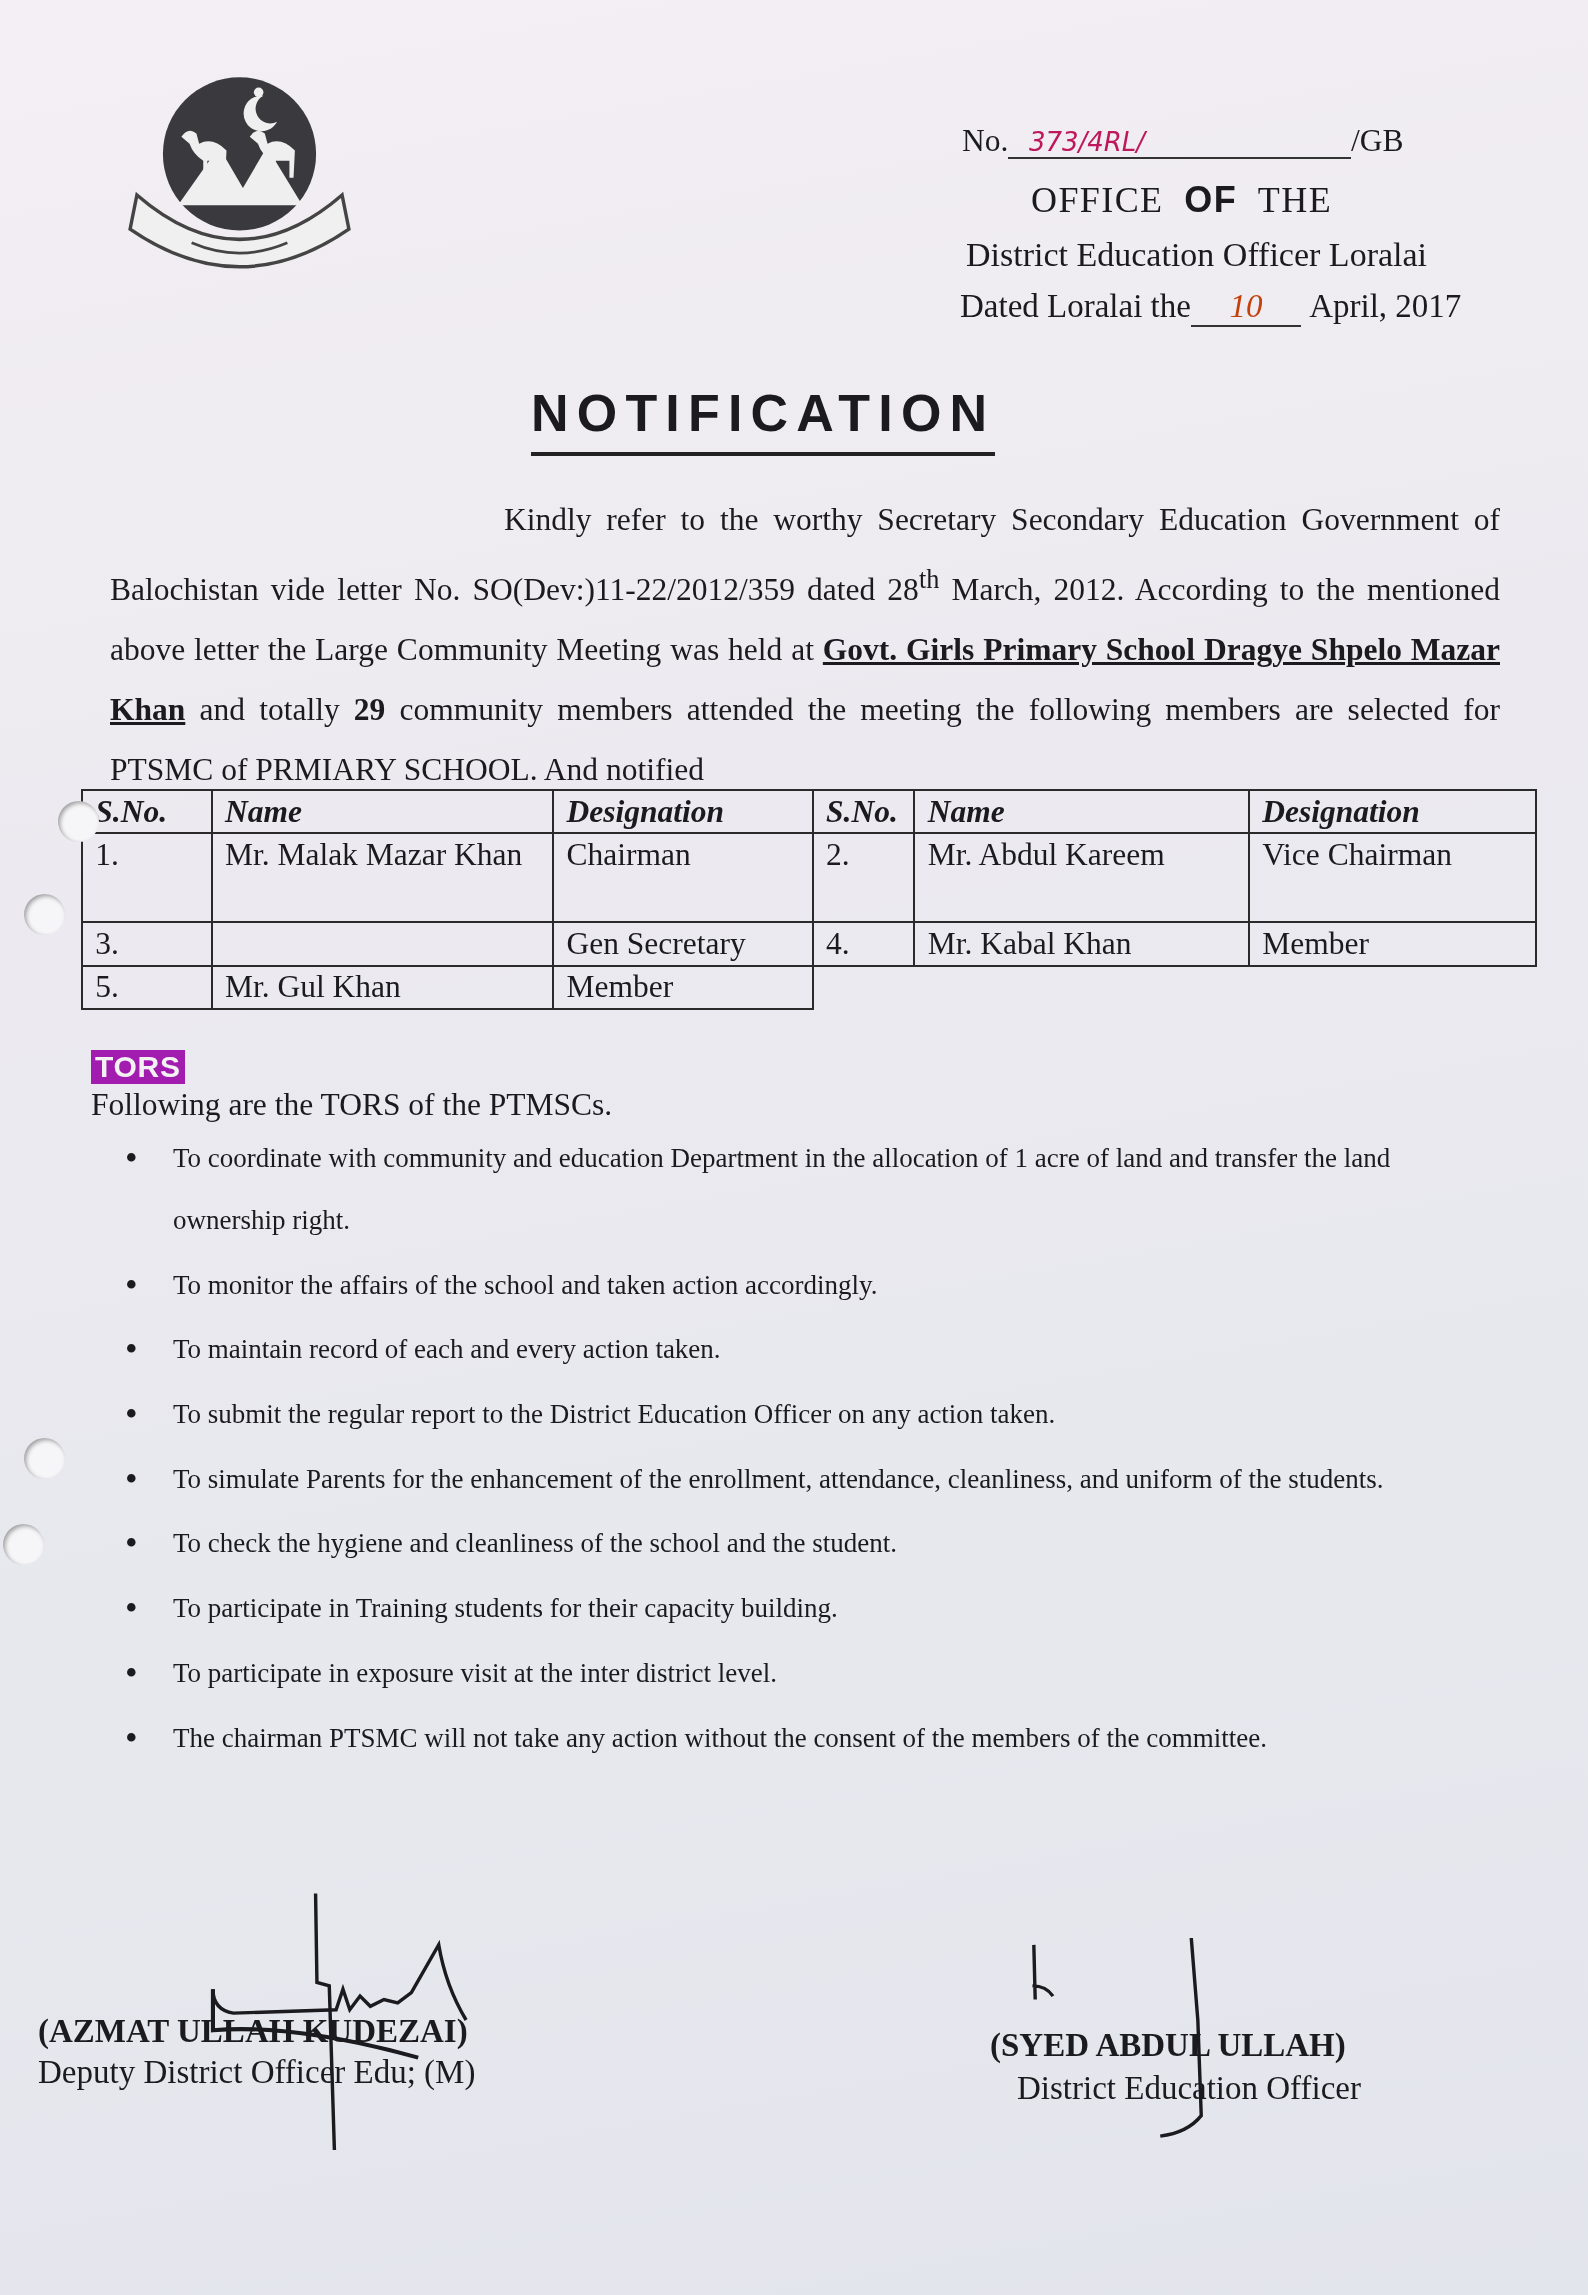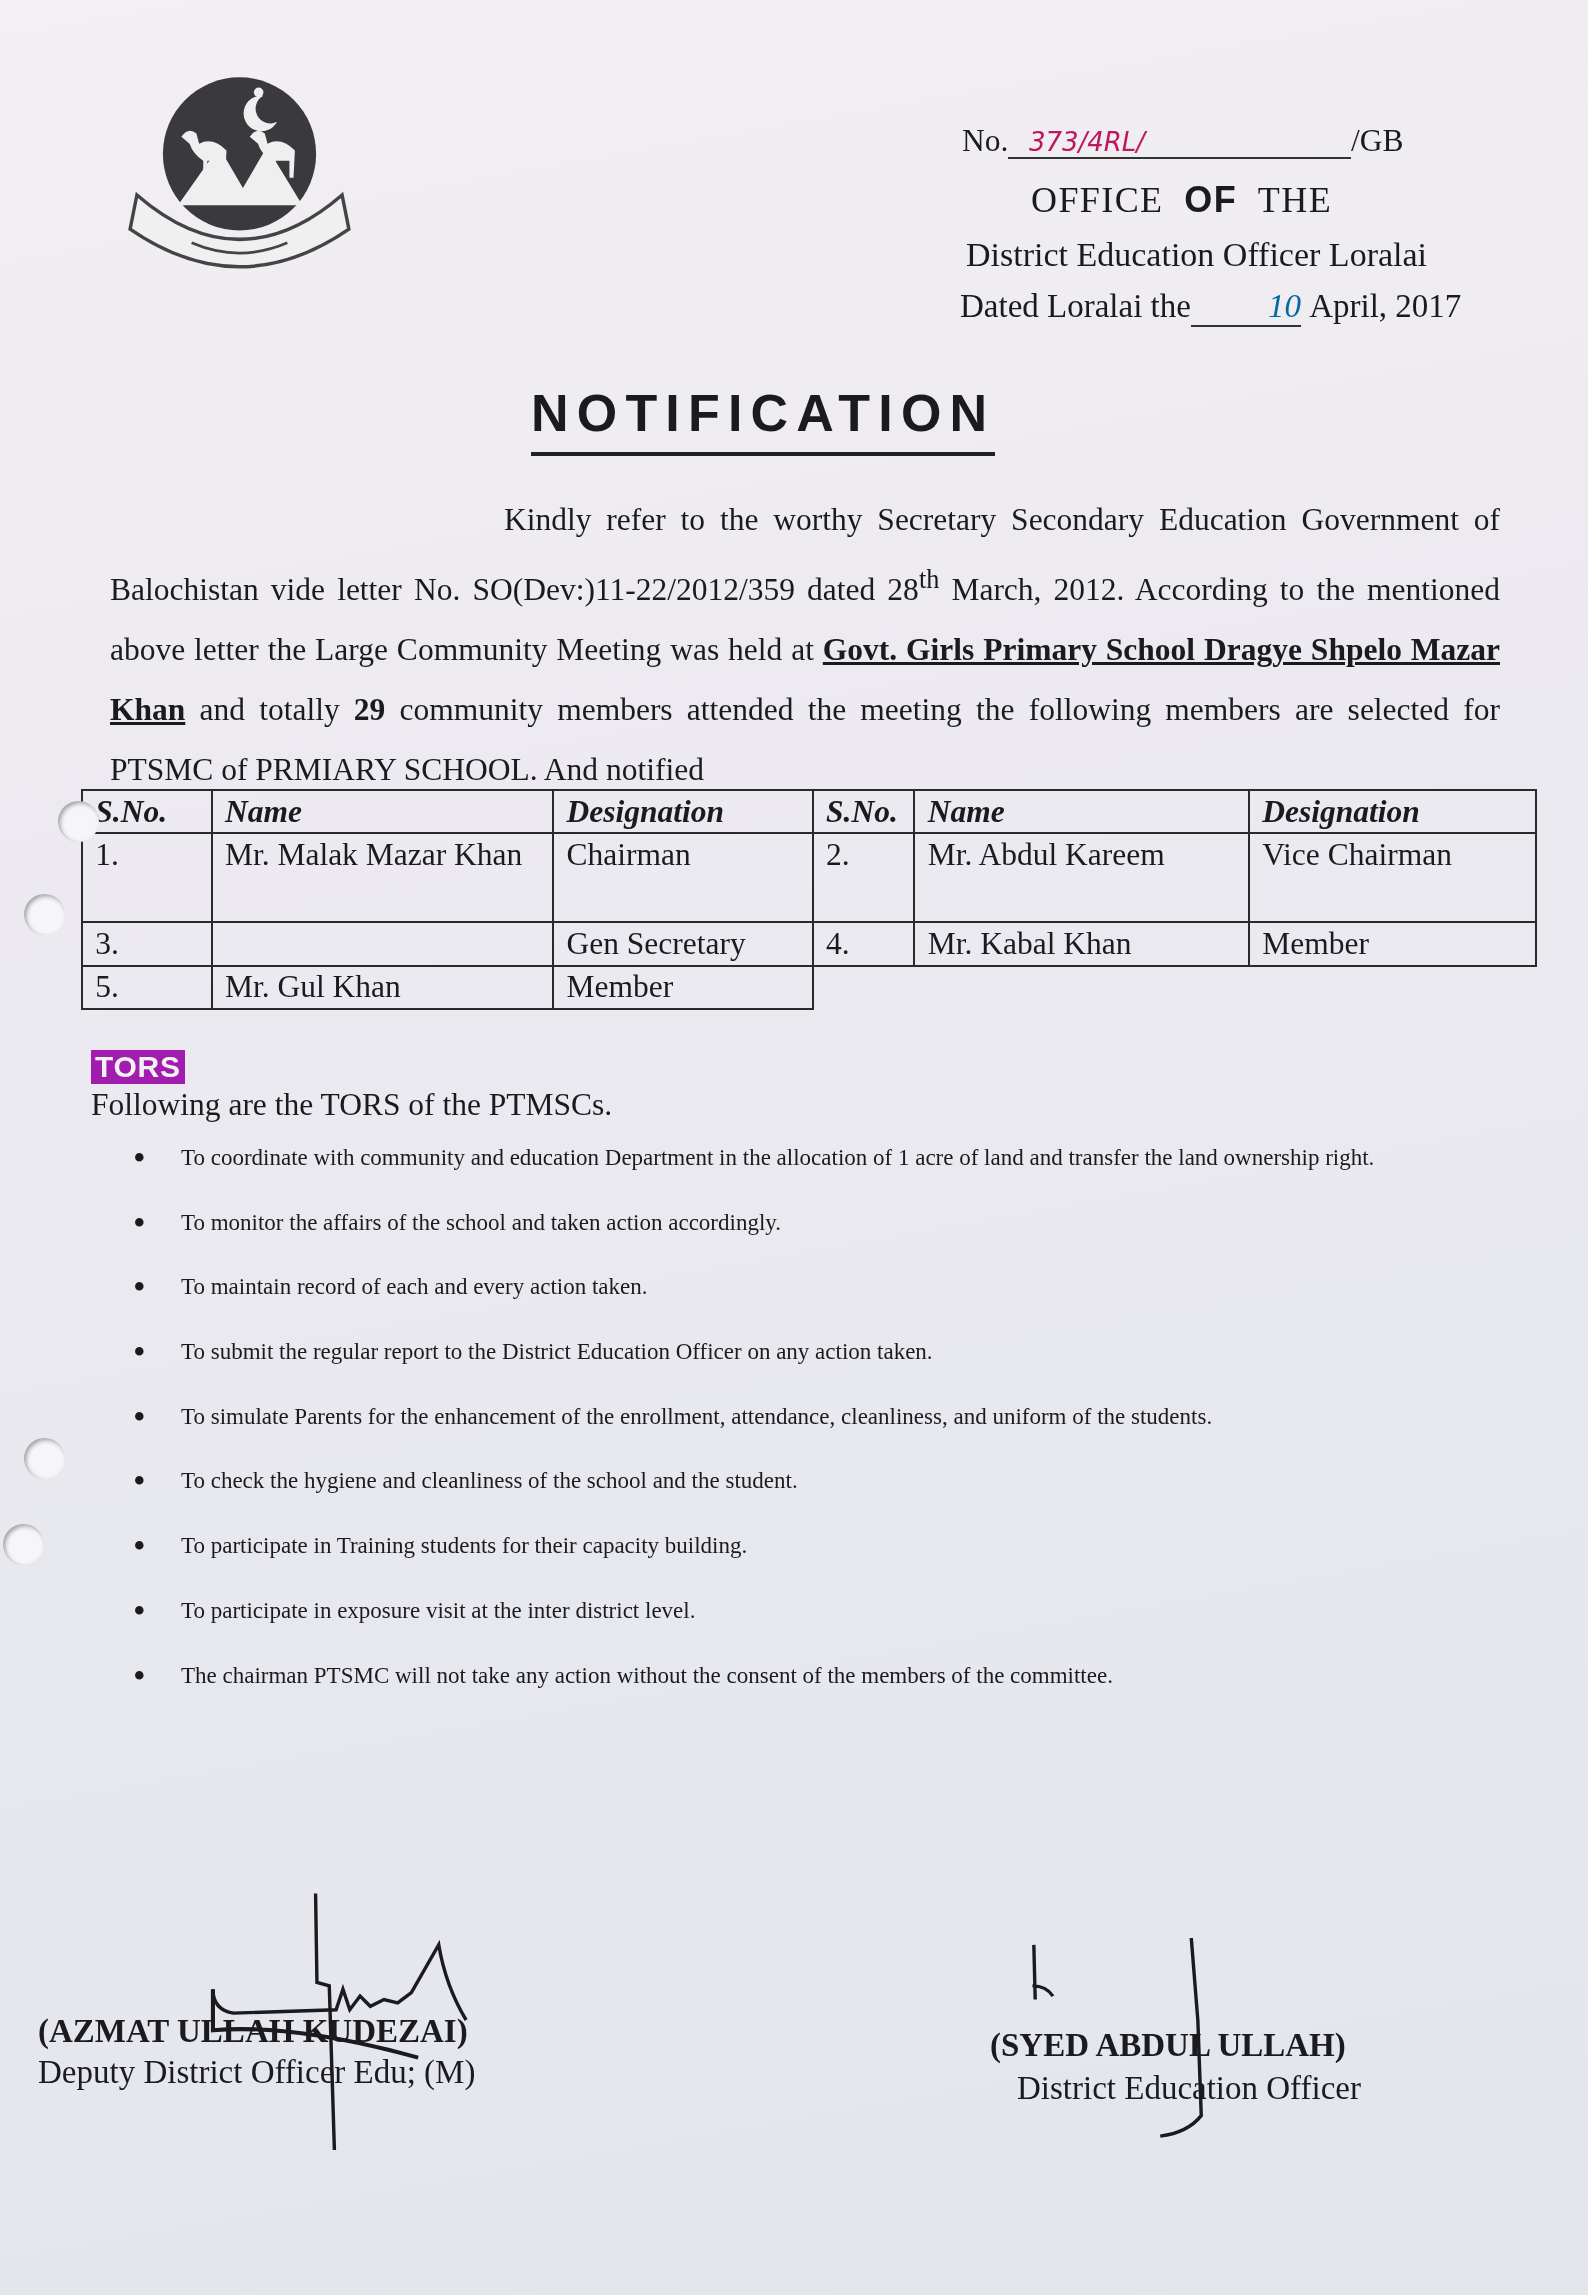--- a/index.html
+++ b/index.html
@@ -15,41 +15,41 @@
     .logo { left: 123px; top: 65px; width: 233px; height: 212px; }
 
     
     .hdr { font-size: 31.5px; white-space: nowrap; }
     .no-line { left: 962px; top: 123px; }
     .no-line .fill { display: inline-block; width: 322px; border-bottom: 2.1px solid #333; font-family: "DejaVu Sans", sans-serif; font-style: italic; font-size: 26px; color: #be185d; padding-left: 20.5px; }
     .office { left: 1031px; top: 179px; font-size: 36px; letter-spacing: 1.4px; }
     .office b { font-family: "Liberation Sans", sans-serif; }
     .deo { left: 966px; top: 236px; font-size: 34px; }
     .dated { left: 960px; top: 288px; font-size: 33px; }
-    .dated .day { display: inline-block; width: 110px; border-bottom: 2.1px solid #333; text-align: right; font-style: italic; color: #0369a1; }
+    .dated .day { display: inline-block; width: 110px; border-bottom: 2.1px solid #333; text-align: center; font-style: italic; color: #c2410c; }
 
     
     .title { left: 531px; top: 383px; font-family: "Liberation Sans", sans-serif; font-weight: bold; font-size: 52px; letter-spacing: 8.2px; border-bottom: 4.1px solid #222; padding-bottom: 9px; }
 
     
     .para { left: 110px; top: 490px; width: 1390px; font-size: 31.5px; line-height: 60px; text-align: justify; }
     .para .indent { display: inline-block; width: 394px; }
     .para .ul { font-weight: bold; text-decoration: underline; text-decoration-thickness: 2.7px; }
     .para .count { font-weight: bold; }
 
     
     table.members { position: absolute; left: 81px; top: 789px; border-collapse: collapse; font-size: 31.5px; }
     table.members td { border: 2.1px solid #2a2a2a; vertical-align: top; padding: 2.7px 12.3px; }
     table.members .th { font-style: italic; font-weight: bold; }
     table.members .blank { border: none; }
 
     
     .tors-badge { left: 91px; top: 1050px; background: #a21caf; color: #f2f2f2; font-family: "Liberation Sans", sans-serif; font-weight: bold; font-size: 30px; padding: 0 4.1px; line-height: 34px; letter-spacing: 0.7px; }
     .tors-intro { left: 91px; top: 1087px; font-size: 31.5px; }
-    ul.tors { position: absolute; left: 85px; top: 1127px; width: 1370px; margin: 0; padding: 0; list-style: none; font-size: 23px; }
+    ul.tors { position: absolute; left: 77px; top: 1127px; width: 1370px; margin: 0; padding: 0; list-style: none; font-size: 27px; }
     ul.tors li { position: relative; padding-left: 96px; line-height: 62px; margin-bottom: 2.7px; }
     ul.tors li::before { content: "\2022"; position: absolute; left: 48px; top: 0; font-size: 36px; }
 
     
     .sig-left-name { left: 38px; top: 2013px; font-weight: bold; font-size: 33px; }
     .sig-left-title { left: 38px; top: 2054px; font-size: 33px; }
     .sig-right-name { left: 990px; top: 2027px; font-weight: bold; font-size: 33px; }
     .sig-right-title { left: 1017px; top: 2070px; font-size: 33px; }
     .signature { pointer-events: none; }
 

